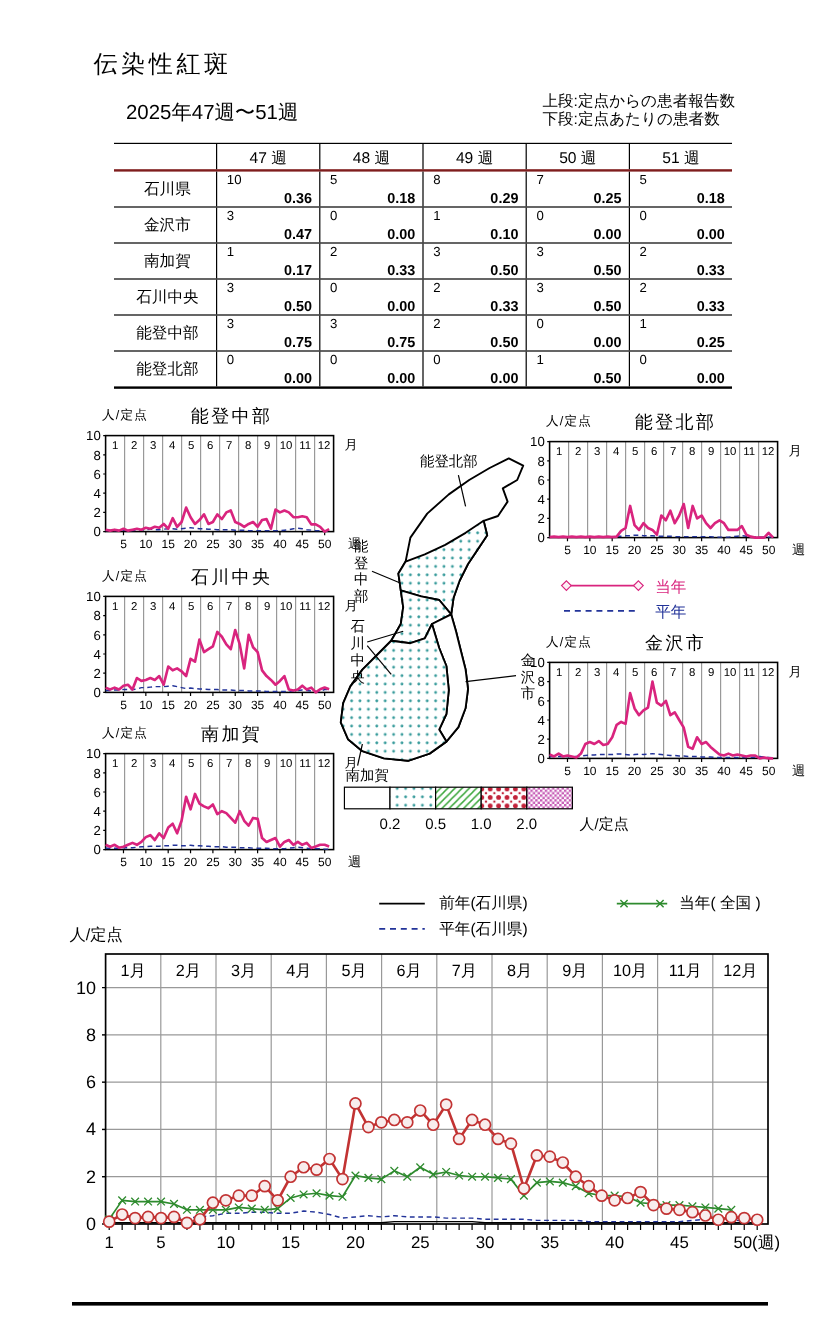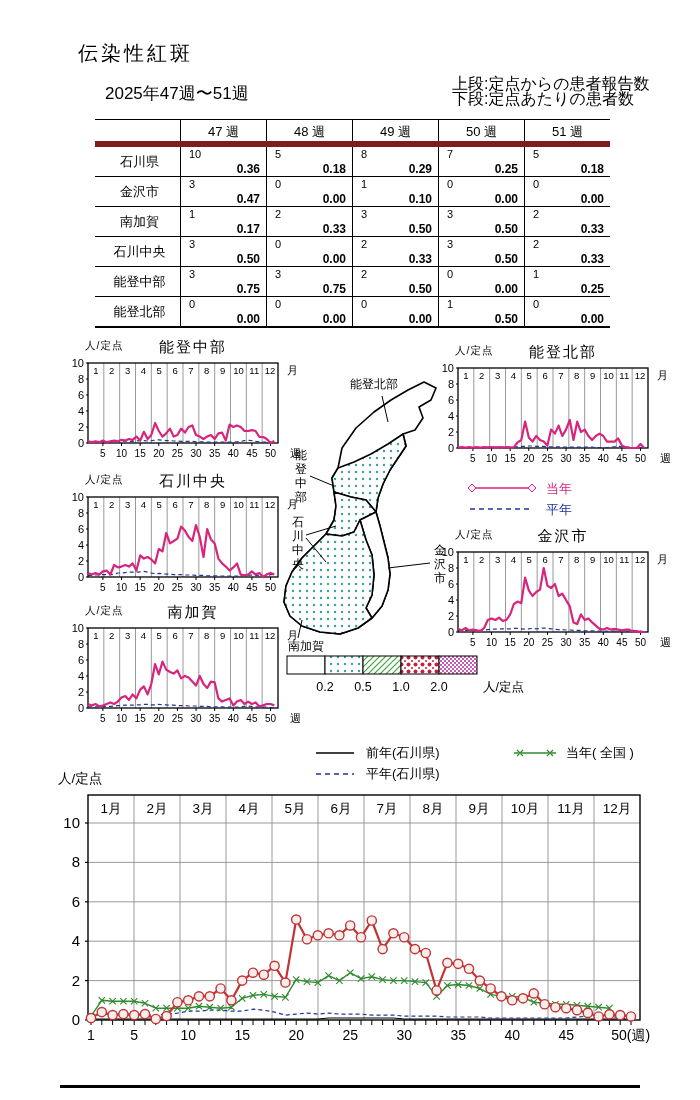--- a/index.html
+++ b/index.html
@@ -1,25 +1,25 @@
 <!DOCTYPE html>
 <html><head>
 <meta charset="utf-8">
 <style>
   html,body{margin:0;padding:0;}
   body{width:700px;height:1100px;background:#fff;position:relative;overflow:hidden;
        font-family:"Liberation Sans","DejaVu Sans",sans-serif;color:#000;}
   .abs{position:absolute;}
   .page-title{left:78px;top:40px;font-size:20px;font-weight:normal;letter-spacing:3px;}
   .subtitle{left:105px;top:82px;font-size:17px;}
-  .notes{left:452px;top:76px;font-size:16px;line-height:15px;}
+  .notes{left:452px;top:76px;font-size:13px;line-height:15px;}
   
   .tbl{left:95px;top:119px;width:515px;}
   .tr{display:flex;border-bottom:1.5px solid #000;}
-  .tr.head{height:21px;border-top:1px solid #000;border-bottom:6px solid #7f1d1d;}
+  .tr.head{height:21px;border-top:1px solid #000;border-bottom:2px solid #7f1d1d;}
   .tr.body{height:29px;text-align:center;}
   .tr:last-child{border-bottom:2px solid #000;}
   .cl{width:85px;font-size:13px;padding:6px 0 0 4px;box-sizing:border-box;}
   .cd{width:86px;border-left:1.5px solid #000;position:relative;box-sizing:border-box;}
   .ch{width:86px;border-left:1.5px solid #000;text-align:center;font-size:13px;padding-top:3px;box-sizing:border-box;}
   .cnt{position:absolute;left:8px;top:1px;font-size:11px;}
   .rate{position:absolute;right:6px;bottom:0px;font-size:12px;font-weight:bold;margin-top:12px;}
   .vlabel{width:15px;font-size:12px;line-height:14px;word-break:break-all;letter-spacing:0;}
   .maplab{font-size:12px;}
   .biglegend{left:312px;top:744px;display:grid;grid-template-columns:200px 170px;row-gap:3px;font-size:13px;}

